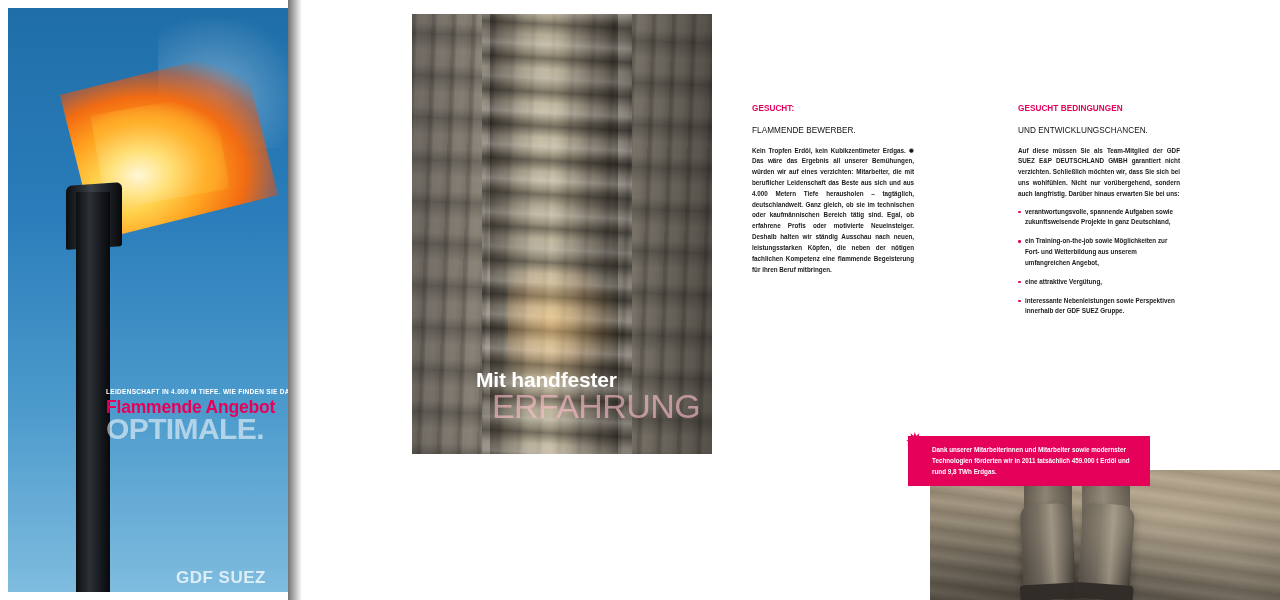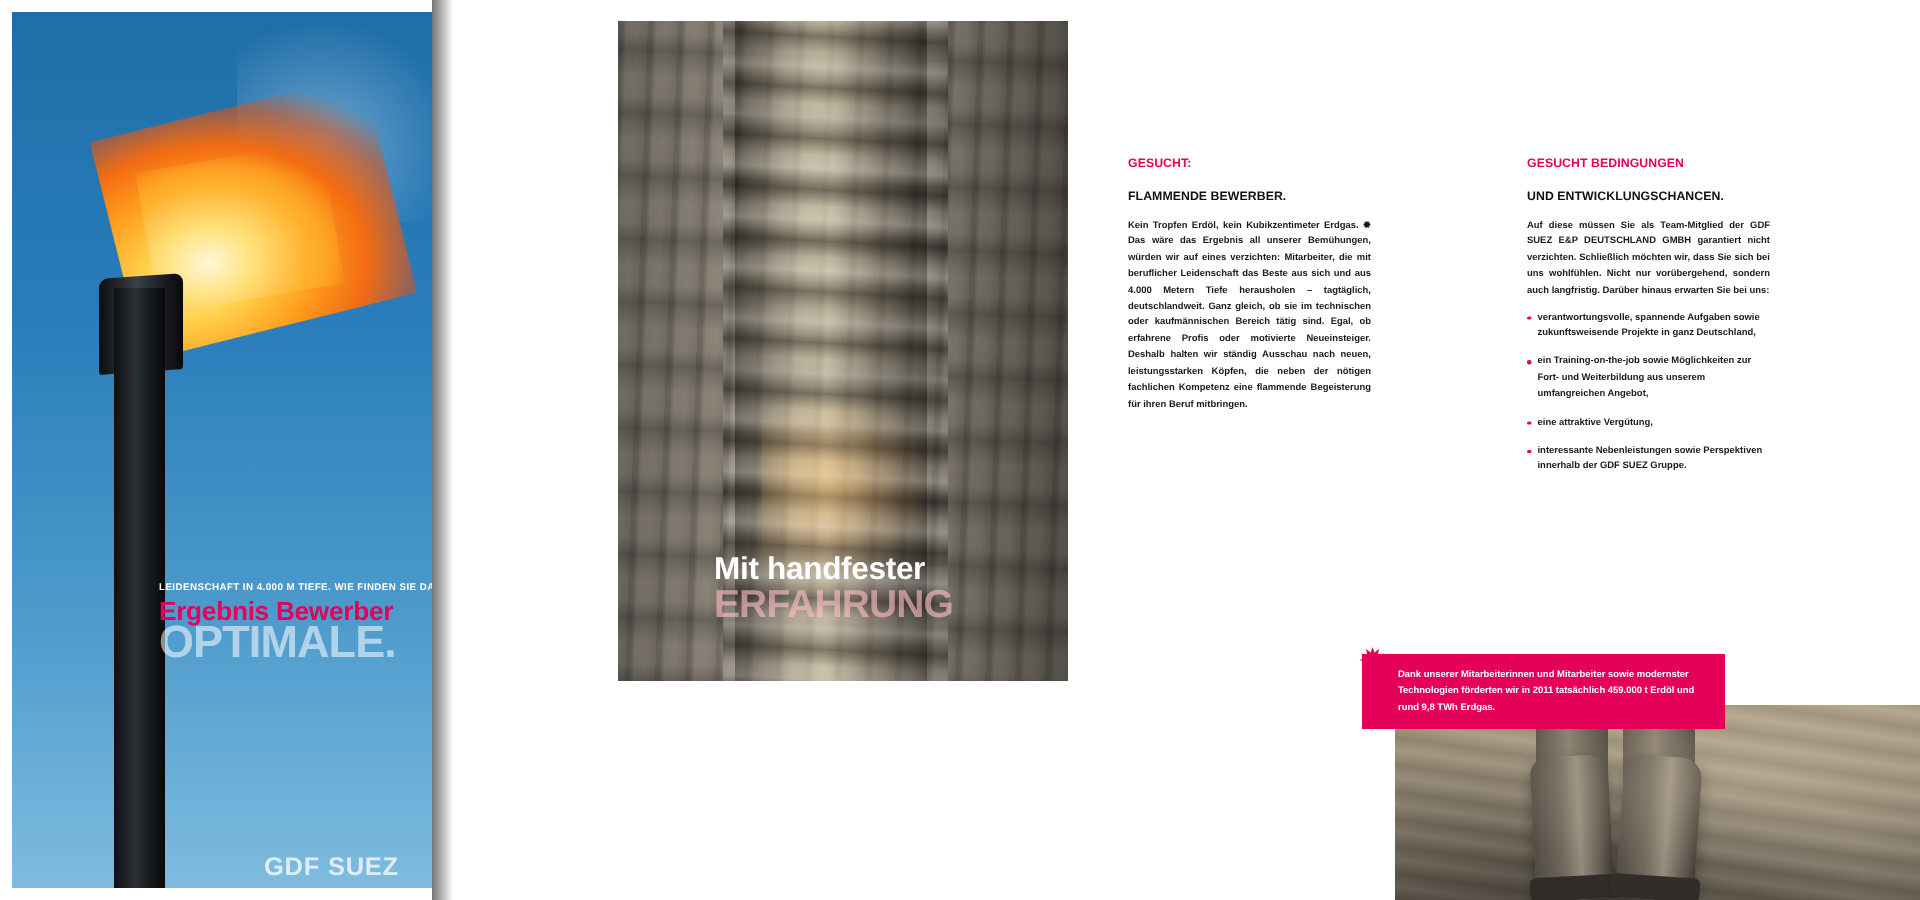--- a/index.html
+++ b/index.html
@@ -179,26 +179,27 @@
     width: 240px;
   }
   .drill-line1 {
     font-size: 21px;
     font-weight: bold;
     color: #ffffff;
     line-height: 1.05;
     letter-spacing: -0.2px;
   }
   .drill-line2 {
-    font-size: 26px;
-    font-weight: bold;
+    font-size: 34px;
+    font-weight: normal;
     color: rgba(255,190,205,0.62);
     line-height: 1.0;
     letter-spacing: -0.6px;
     margin-top: -2px;
+    text-align: center;
   }
 
   
   .col {
     position: absolute;
     width: 162px;
     font-size: 6.3px;
     line-height: 1.72;
     color: #1a1a1a;
     text-align: justify;
@@ -211,21 +212,21 @@
     color: #e5005a;
     font-size: 8.2px;
     font-weight: bold;
     line-height: 1.25;
     letter-spacing: 0.05px;
     margin: 0 0 1px 0;
   }
   .head-black {
     color: #111111;
     font-size: 8.2px;
-    font-weight: bold;
+    font-weight: normal;
     line-height: 1.25;
     letter-spacing: 0.05px;
     margin: 12px 0 9px 0;
   }
   .body-p { margin: 0 0 7px 0; }
 
   .bullets { margin: 7px 0 0 0; padding: 0; list-style: none; }
   .bullets li {
     position: relative;
     padding-left: 7px;
@@ -329,21 +330,21 @@
 
   <div class="cover">
     <div class="smoke"></div>
     <div class="flame"></div>
     <div class="flame2"></div>
     <div class="stack-top"></div>
     <div class="stack"></div>
 
     <div class="cover-caption">
       <div class="cover-kicker">LEIDENSCHAFT IN 4.000 M TIEFE. WIE FINDEN SIE DAS?</div>
-      <div class="cover-line1">Ergebnis Bewerber</div>
+      <div class="cover-line1">Flammende Angebot</div>
       <div class="cover-line2">OPTIMALE.</div>
     </div>
 
     <div class="cover-logo">GDF SUEZ</div>
   </div>
   <div class="cover-shadow"></div>
 
   <div class="drill">
     <div class="drill-texture"></div>
     <div class="drill-column"></div>

